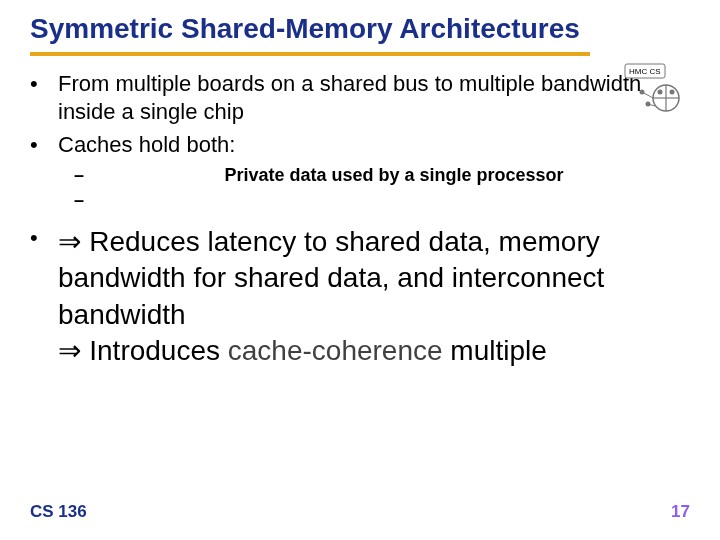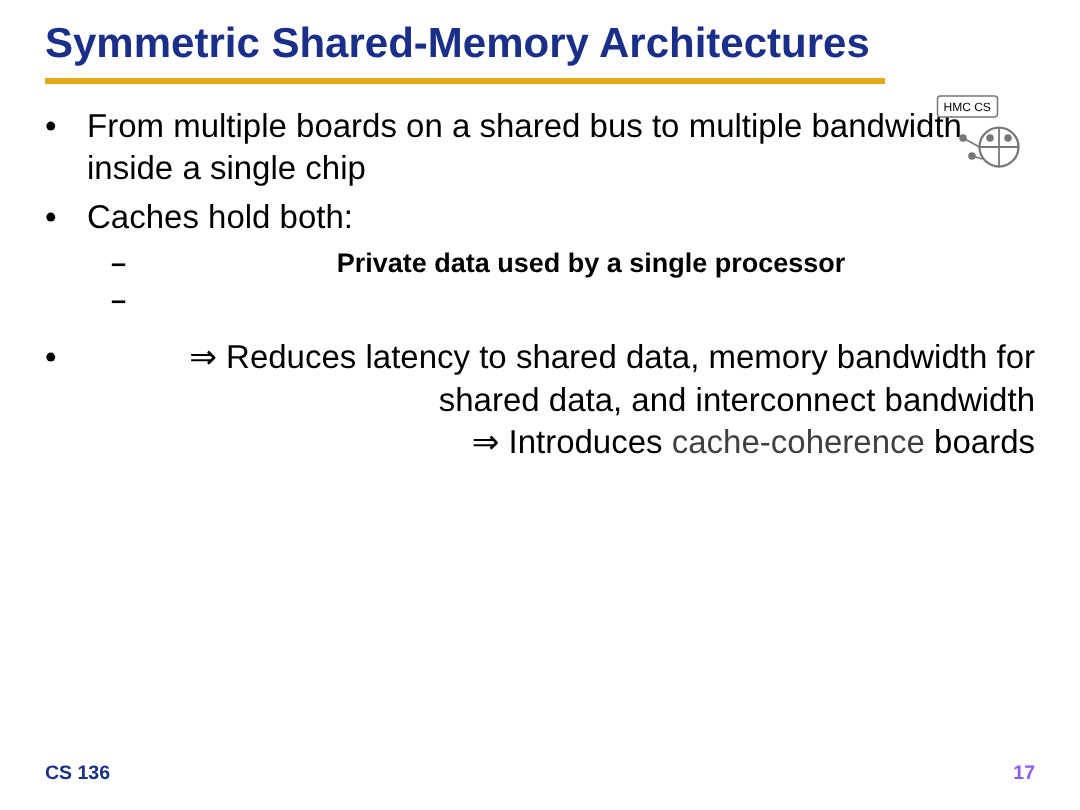--- a/index.html
+++ b/index.html
@@ -50,35 +50,34 @@
     font-size: 18px;
     font-weight: bold;
     line-height: 1.35;
     display: flex;
     padding-left: 44px;
   }
   .b2 .mk { width: 24px; flex: 0 0 24px; }
   .b2 .tx { flex: 1; text-align: center; }
   .gap { height: 12px; }
   .sub {
-    font-size: 22px;
+    font-size: 28px;
     line-height: 1.3;
     padding-left: 28px;
-    text-align: right;
   }
   .arrow { font-family: "Arial Unicode MS", Arial, sans-serif; }
   .term { color: #404040; }
   .footer {
     position: absolute;
     bottom: 18px;
     left: 30px;
     right: 30px;
     display: flex;
     justify-content: space-between;
-    font-size: 13px;
+    font-size: 17px;
     font-weight: bold;
   }
   .course { color: #1a2f8a; }
   .page { color: #8b5cf6; }
 </style>
 </head>
 <body>
 
 <div class="title-area">
   <div class="title">Symmetric Shared-Memory Architectures</div>
@@ -122,21 +121,21 @@
 
   <div class="b1">
     <div class="mk">•</div>
     <div class="tx">
       <div class="sub" style="padding-left:0;">
         <span class="arrow">⇒</span>
         <span>Reduces latency to shared data, memory bandwidth for shared data, and interconnect bandwidth</span>
       </div>
       <div class="sub" style="padding-left:0;">
         <span class="arrow">⇒</span>
-        <span>Introduces </span><span class="term">cache-coherence</span><span> boards</span>
+        <span>Introduces </span><span class="term">cache-coherence</span><span> multiple</span>
       </div>
     </div>
   </div>
 </div>
 
 <div class="footer">
   <div class="course">CS 136</div>
   <div class="page">17</div>
 </div>
 

